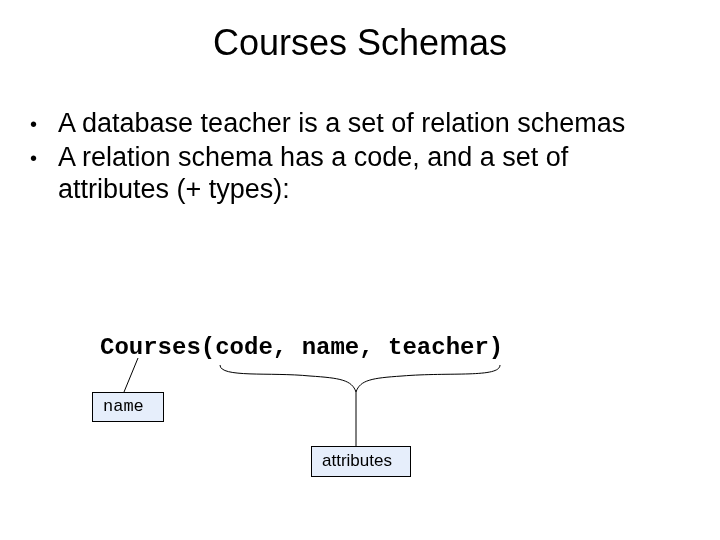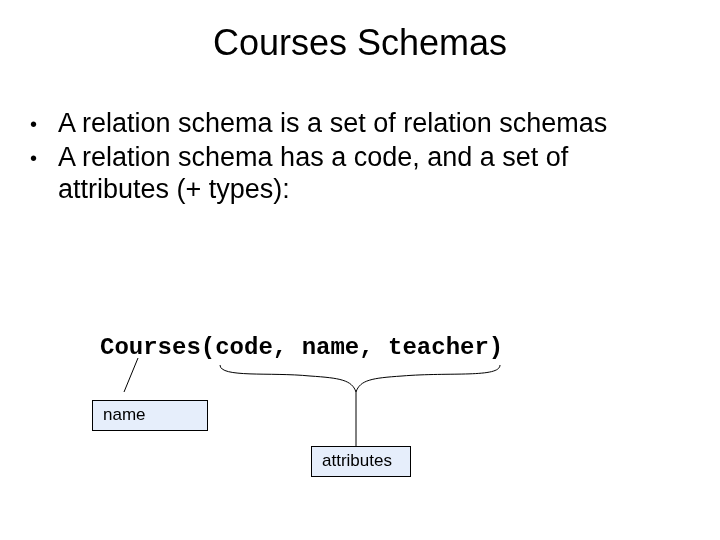--- a/index.html
+++ b/index.html
@@ -46,39 +46,39 @@
       font-weight: bold;
     }
     .callout {
       position: absolute;
       border: 1px solid #000;
       background: #e6eefb;
       font-family: Arial, Helvetica, sans-serif;
       font-size: 17px;
       padding: 4px 10px 5px 10px;
     }
-    .callout-name { left: 92px; top: 400px; width: 116px; }
+    .callout-name { left: 92px; top: 392px; width: 72px; font-family: Liberation Mono, monospace; }
     .callout-attr { left: 311px; top: 446px; width: 100px; }
     svg.overlay {
       position: absolute;
       left: 0; top: 0;
       width: 720px; height: 540px;
       pointer-events: none;
     }
   </style>
 </head>
 <body>
 
 <div class="title">Courses Schemas</div>
 
 <div class="bullets">
   <div class="row">
     <div class="dot">•</div>
     <div class="txt">
-      <span>A relation schema is a set of </span><span class="italic">relation schemas</span><span></span>
+      <span>A database teacher is a set of </span><span class="italic">relation schemas</span><span></span>
     </div>
   </div>
   <div class="row">
     <div class="dot">•</div>
     <div class="txt">
       <span>A relation schema has a code, and a set of attributes (+ types):</span>
     </div>
   </div>
 </div>
 

